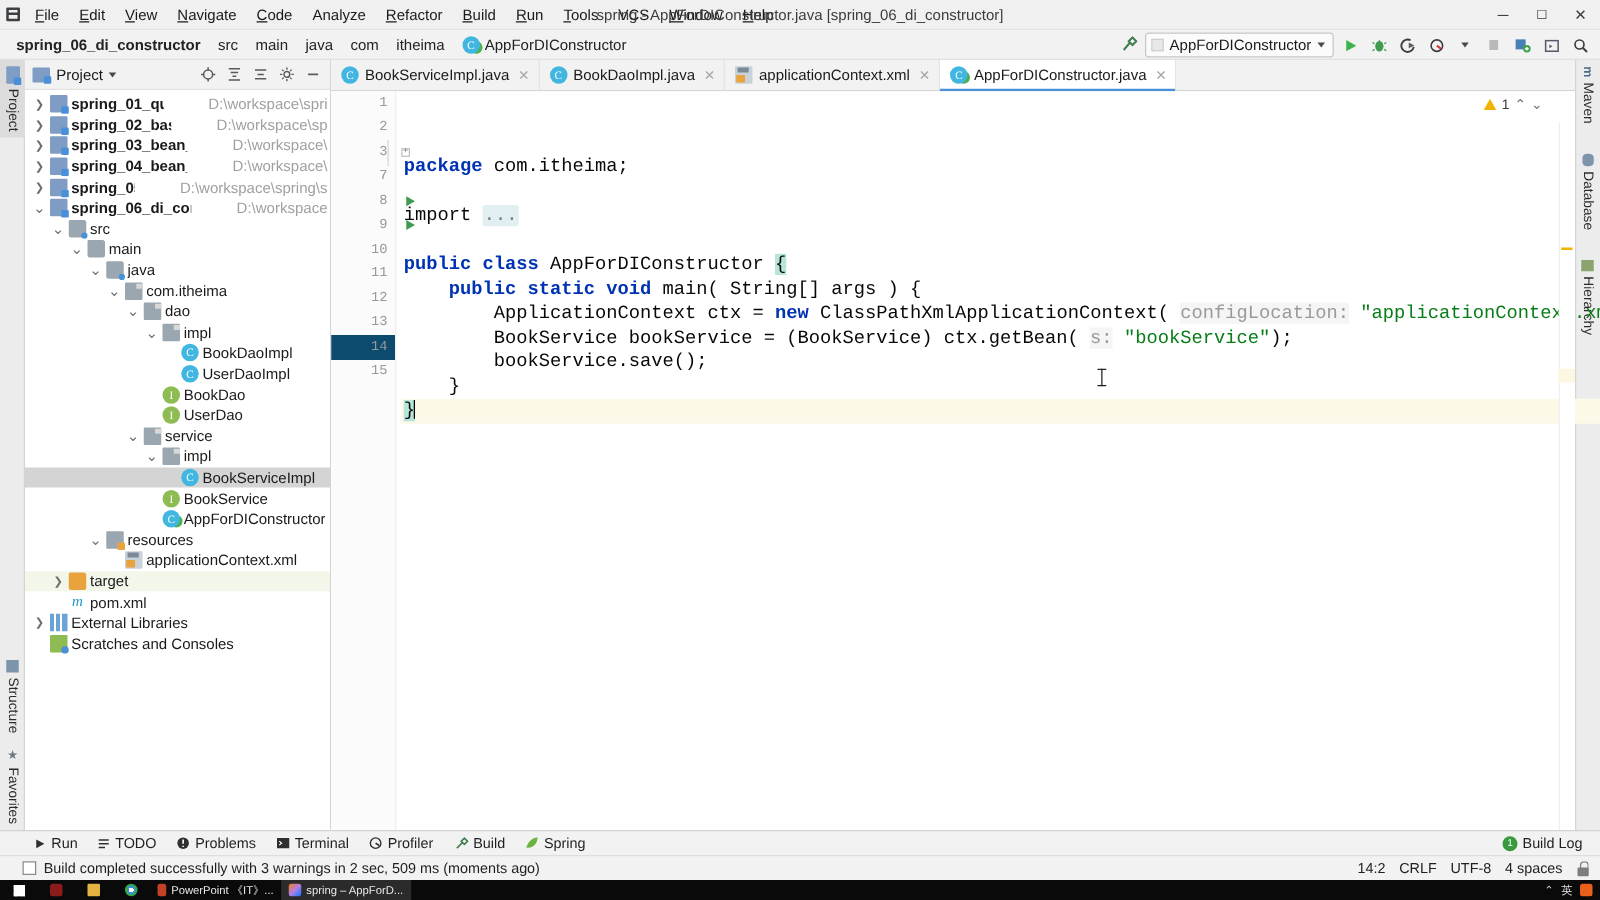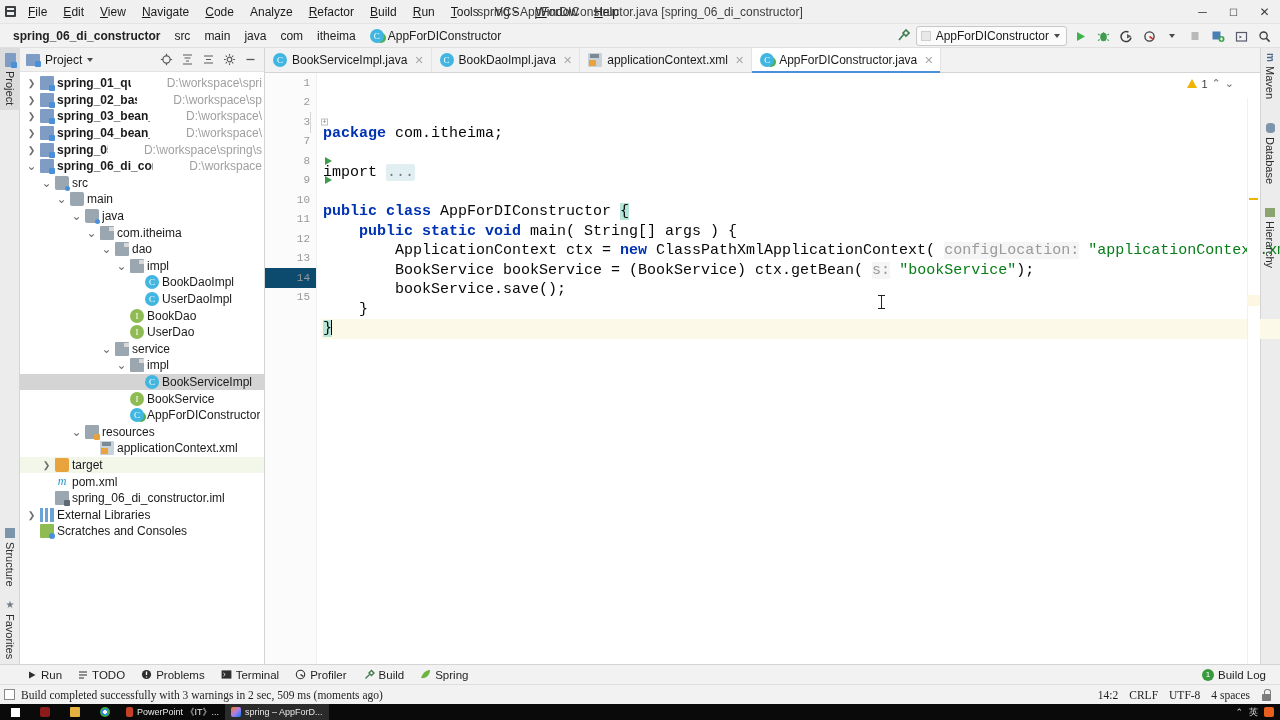--- a/index.html
+++ b/index.html
@@ -269,21 +269,21 @@
   .evlog { display:flex; align-items:center; gap:4px; font-size:11.5px; color:#1f1f1f; padding: 0 6px; }
   .badge-1 {
     width:12px;height:12px;border-radius:50%;background:#389a3c;color:#fff;font-size:8px;
     display:flex;align-items:center;justify-content:center;
   }
 
   
   .statusbar {
     position: absolute; left: 0; right: 0; bottom: 16px; height: 20px;
     background: #f2f2f2; border-top: 1px solid #dedede;
-    display: flex; align-items: center; padding-left: 4px; font-size: 11.5px; color: #1f1f1f; font-family: Liberation Serif, serif;
+    display: flex; align-items: center; padding-left: 18px; font-size: 11.5px; color: #1f1f1f;
   }
   .sb-check { width:11px;height:11px;border:1px solid #8a8a8a;background:#fff;margin-right:6px; }
   .sb-right { margin-left: auto; display:flex; align-items:center; gap: 11px; padding-right: 8px; }
   .lockicon { width:11px;height:12px; position:relative; }
   .lockicon:before { content:""; position:absolute; left:1px; bottom:0; width:9px;height:7px;background:#7d7d7d;border-radius:1px; }
   .lockicon:after { content:""; position:absolute; left:3px; top:0; width:5px;height:5px;border:1.5px solid #7d7d7d;border-bottom:none;border-radius:3px 3px 0 0; }
 
   
   .taskbar {
     position: absolute; left: 0; right: 0; bottom: 0; height: 16px;
@@ -604,25 +604,20 @@
         </div>
         <div class="trow highlight-green" style="padding-left: 21px;">
           <span class="arrow">❯</span>
           <span class="ic ic-target"></span>
           <span class="tlabel">target</span>
         </div>
         <div class="trow" style="padding-left: 21px;">
           <span class="arrow"></span>
           <span class="ic ic-pom">m</span>
           <span class="tlabel">pom.xml</span>
-        </div>
-        <div class="trow" style="padding-left: 21px;">
-          <span class="arrow"></span>
-          <span class="ic ic-iml"></span>
-          <span class="tlabel">spring_06_di_constructor.iml</span>
         </div>
         <div class="trow" style="padding-left: 6px;">
           <span class="arrow">❯</span>
           <span class="ic ic-lib"></span>
           <span class="tlabel">External Libraries</span>
         </div>
         <div class="trow" style="padding-left: 6px;">
           <span class="arrow"></span>
           <span class="ic ic-scratch"></span>
           <span class="tlabel">Scratches and Consoles</span>

